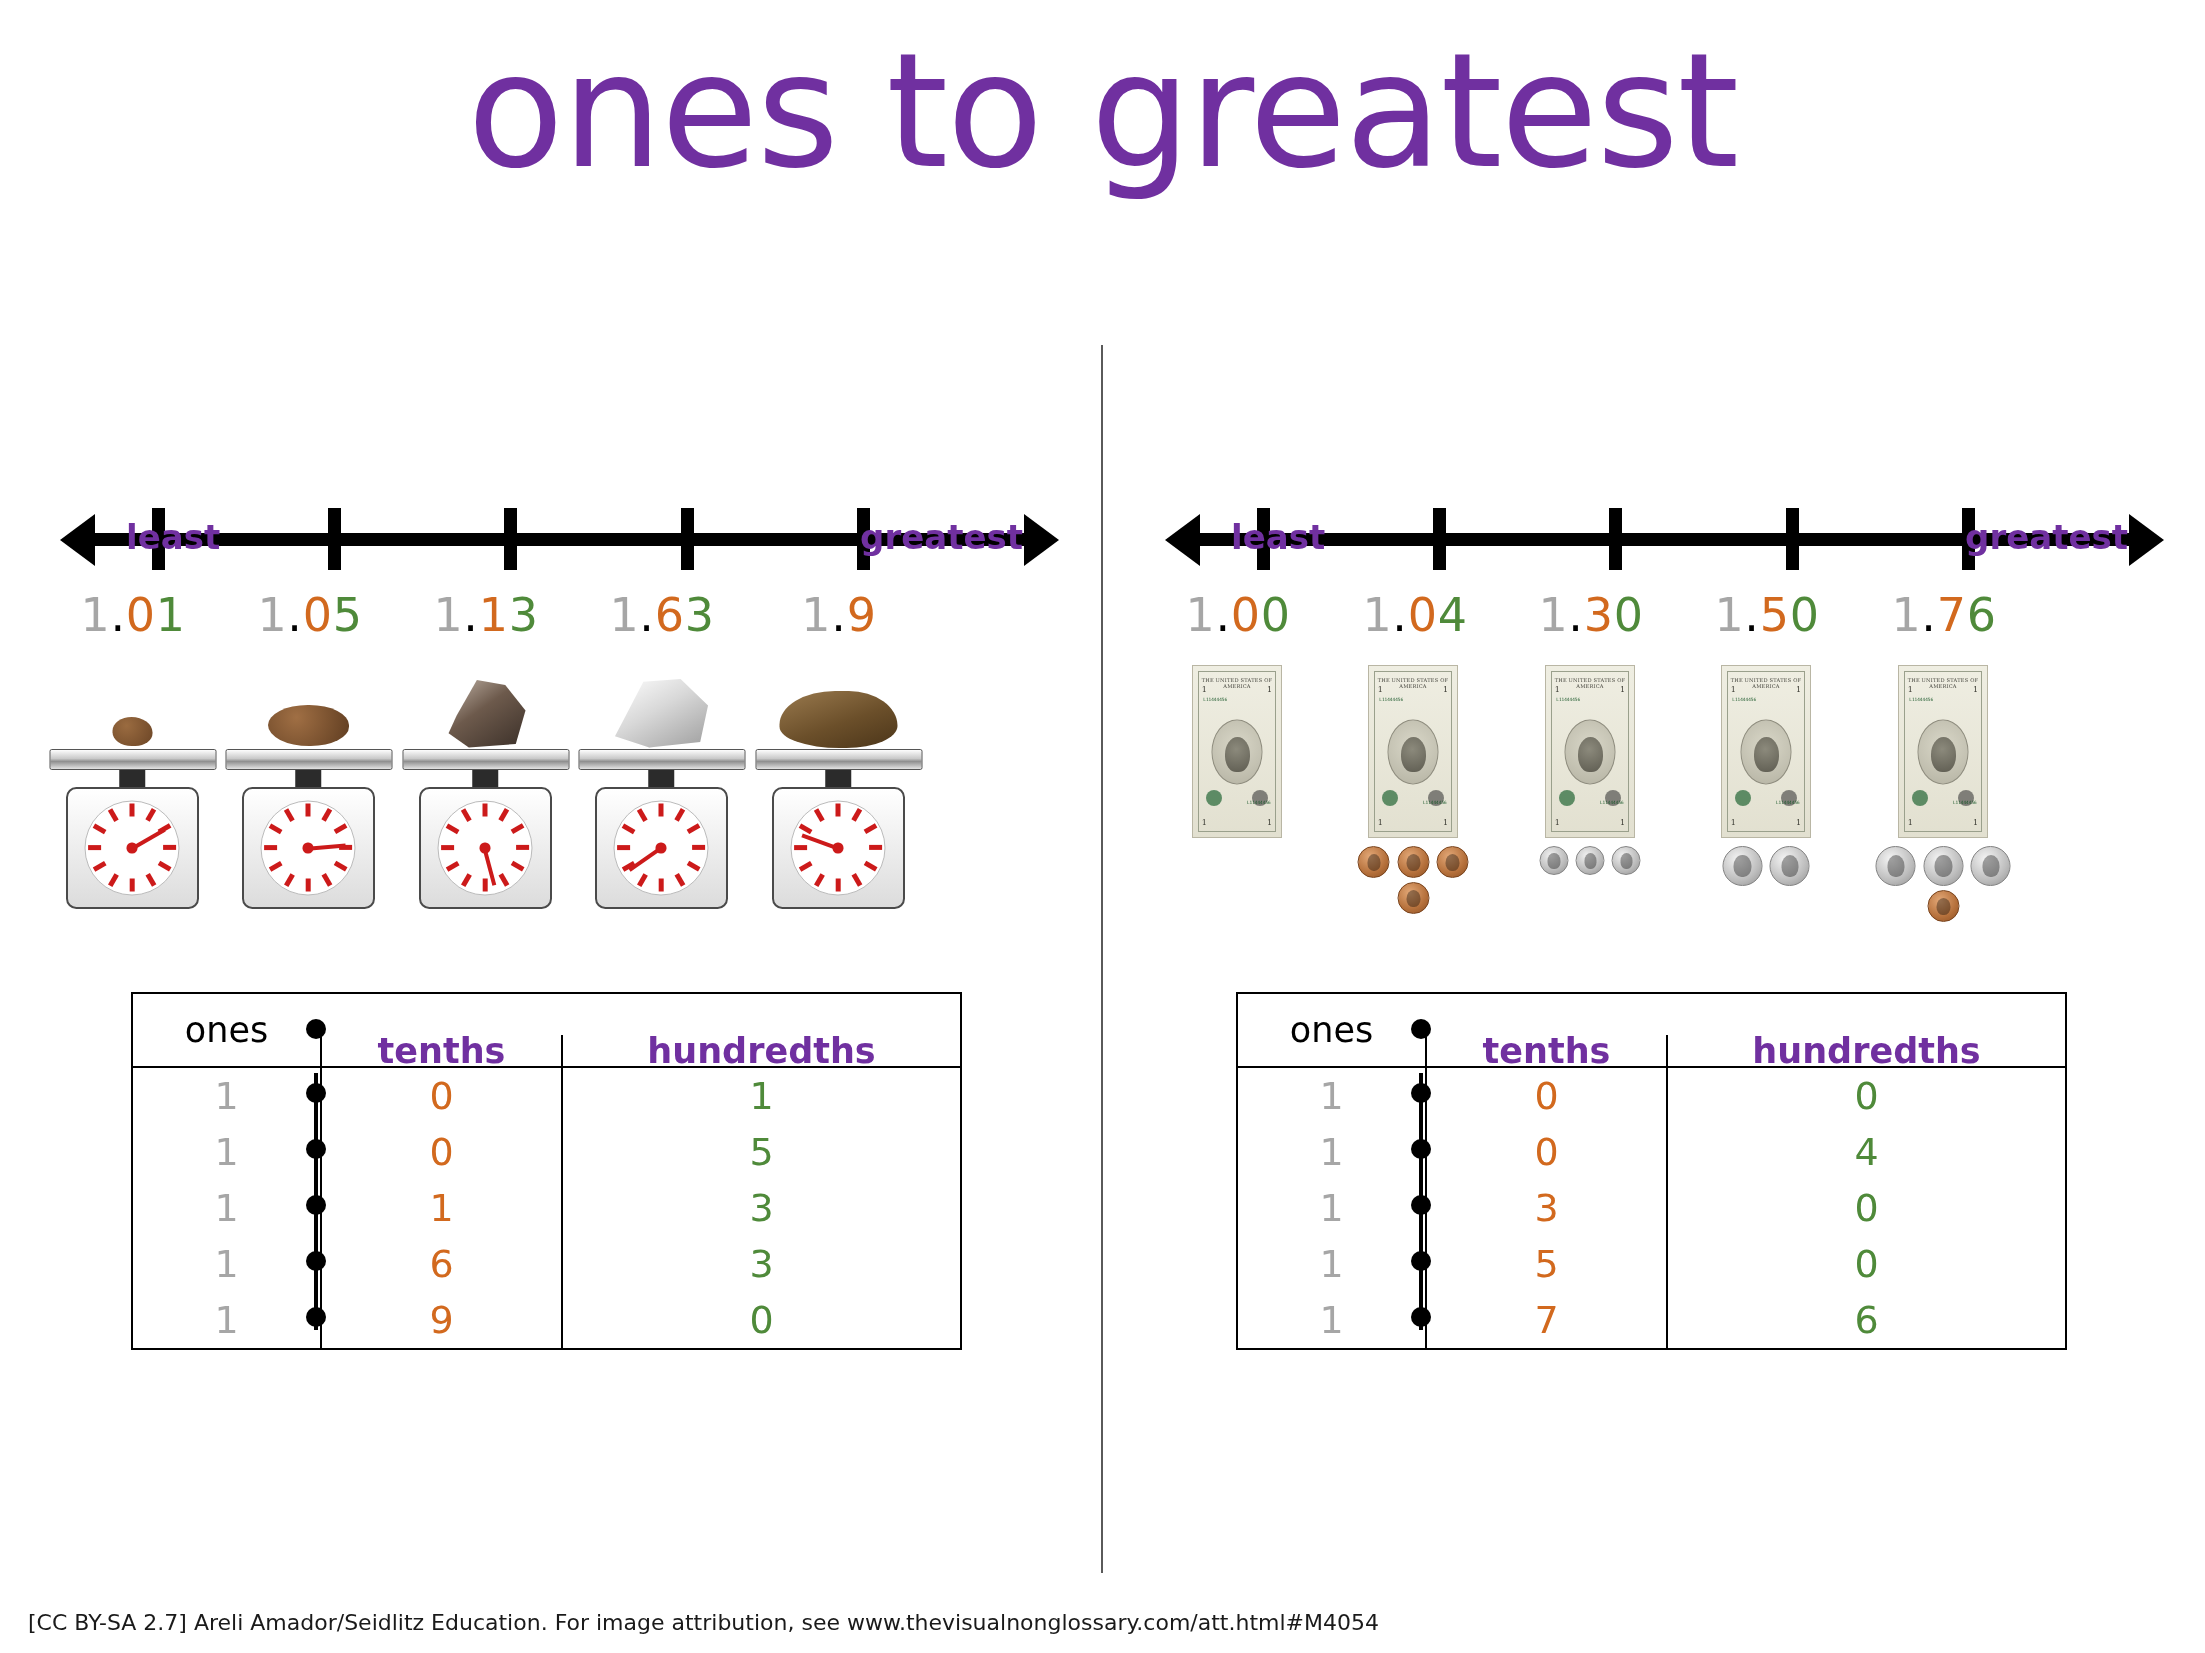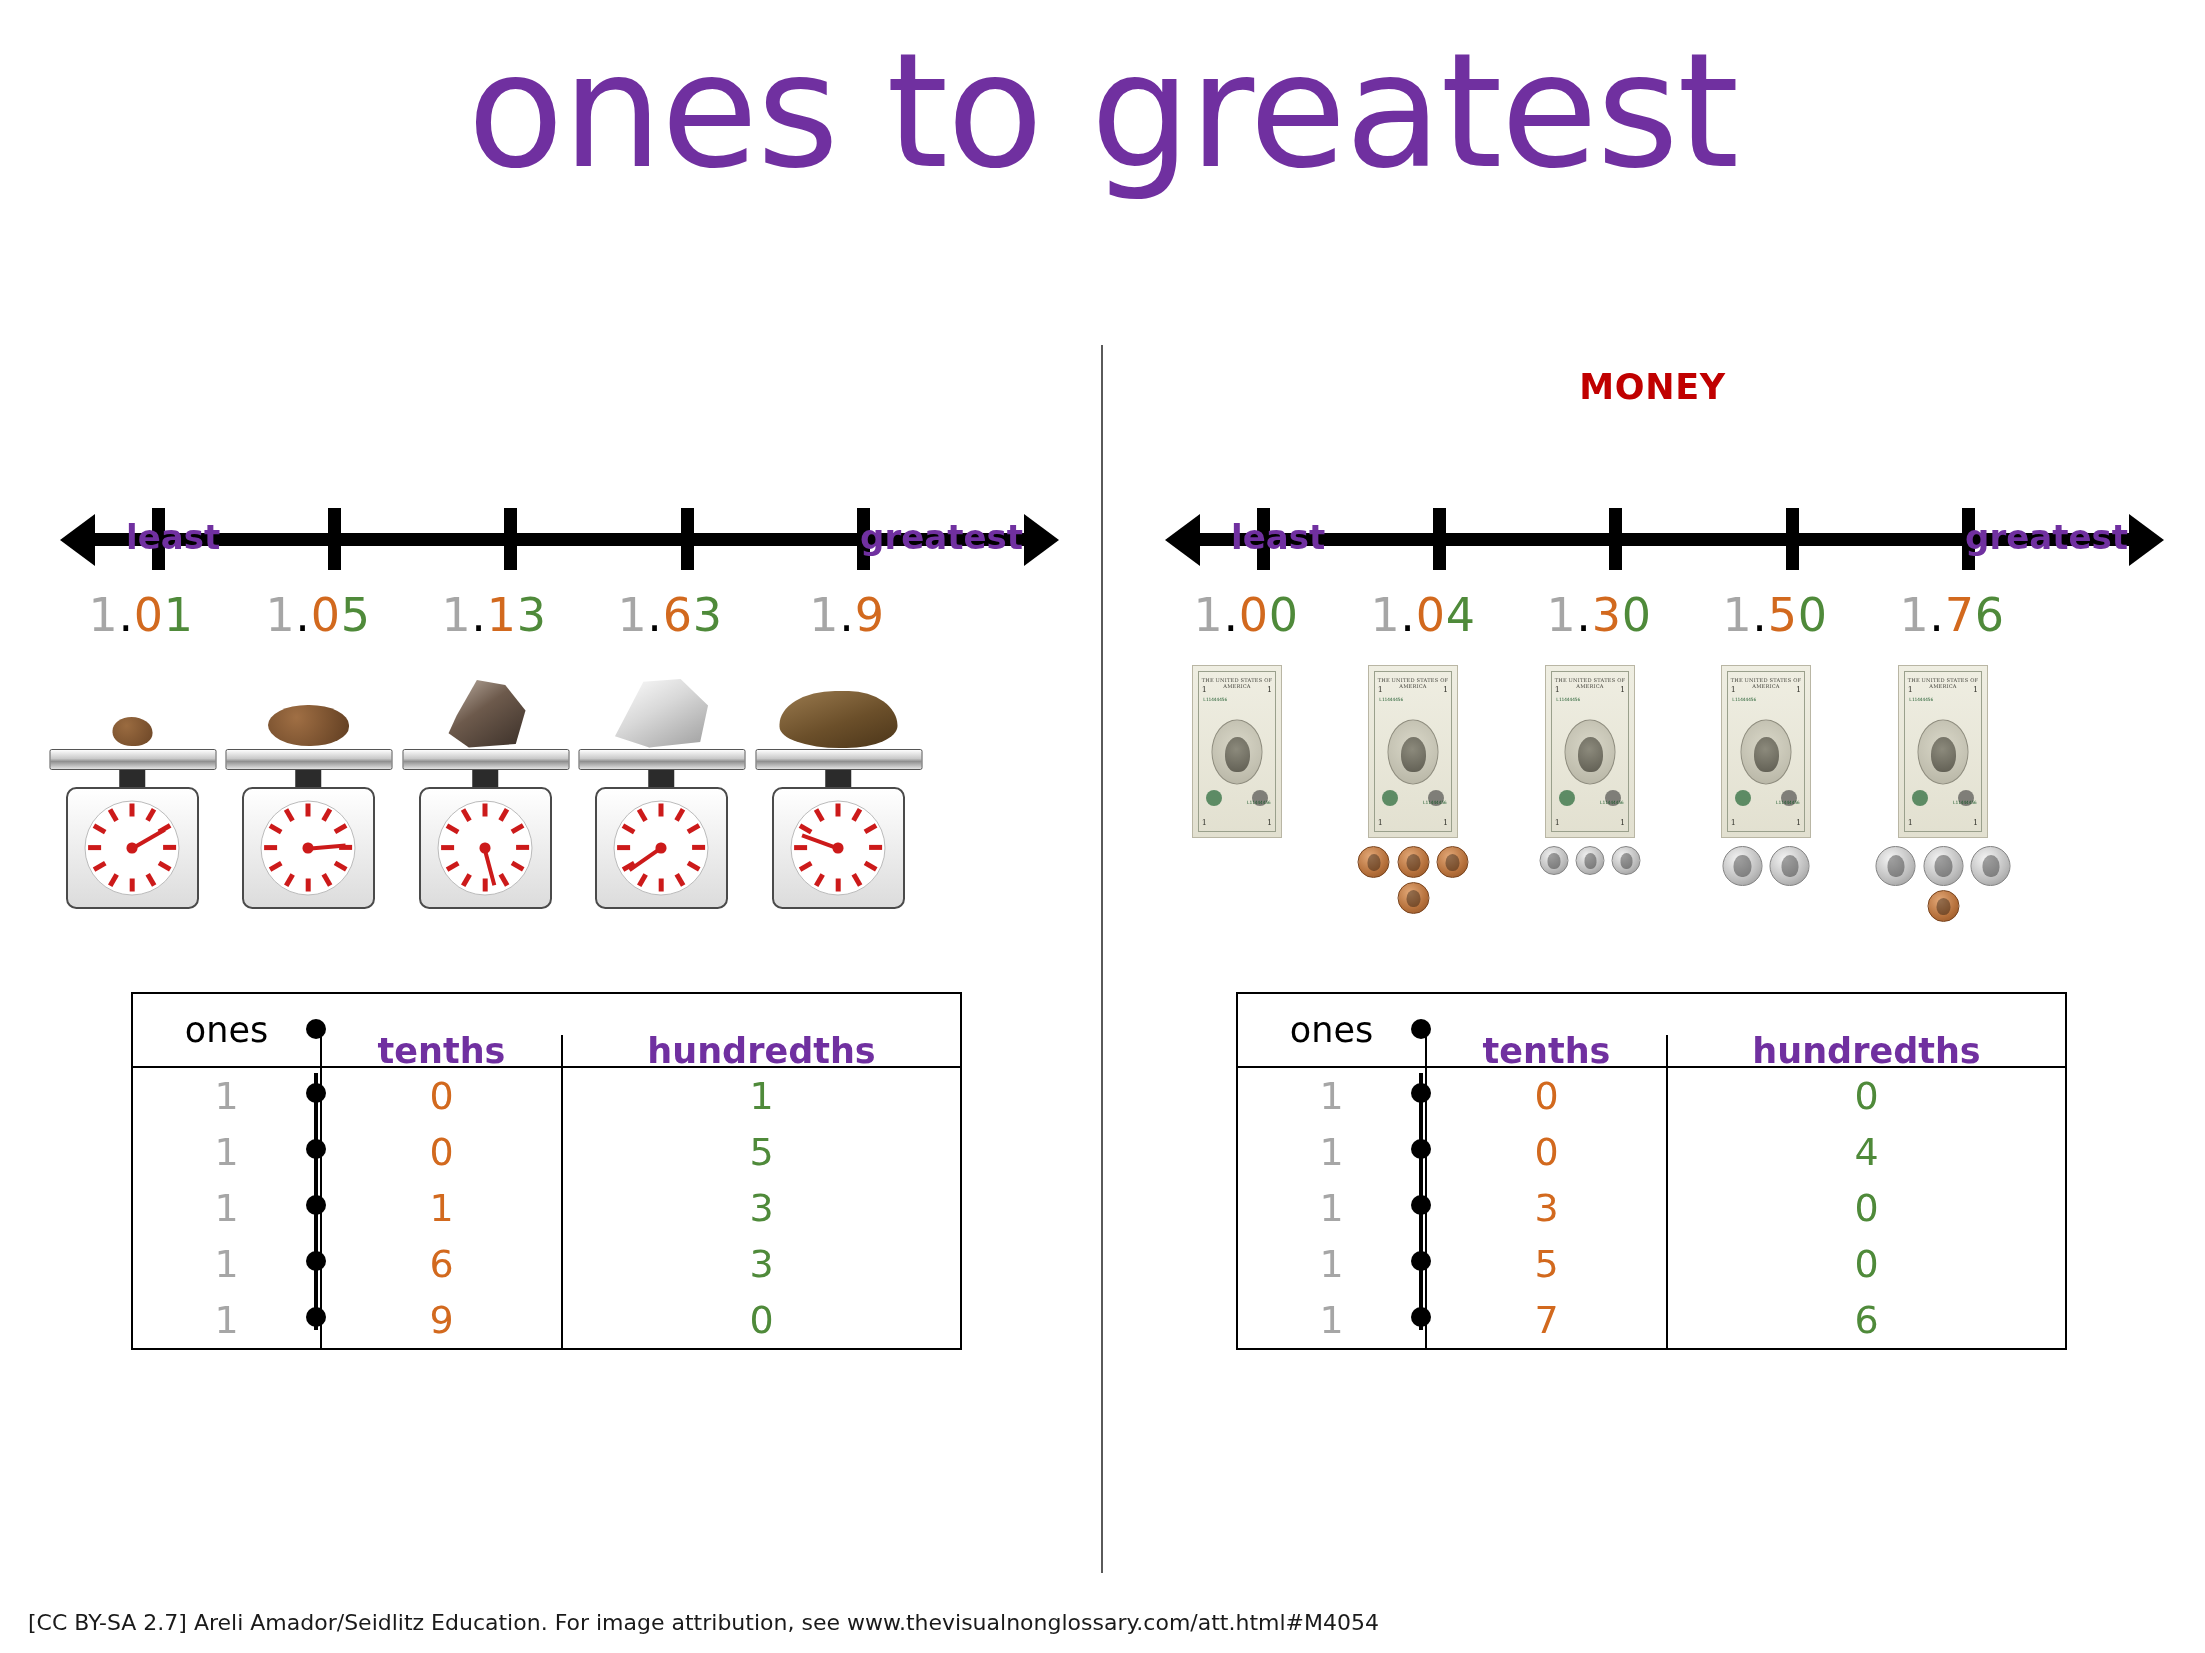--- a/index.html
+++ b/index.html
@@ -109,21 +109,21 @@
     font-weight: bold;
     color: #7030a0;
   }
   .nl-label.least { left: 70px; }
   .nl-label.greatest { right: 40px; }
 
   
   .values-row {
     position: absolute;
     top: 243px;
-    left: 40px;
+    left: 32px;
     width: 1007px;
     height: 66px;
   }
   .val {
     position: absolute;
     top: 0;
     width: 176px;
     text-align: center;
     font-family: "DejaVu Sans", sans-serif;
     font-size: 46px;
@@ -630,21 +630,20 @@
       <div style="position:absolute;left:175px;top:91px;width:20px;height:20px;border-radius:50%;background:#000;"></div>
       <div style="position:absolute;left:175px;top:147px;width:20px;height:20px;border-radius:50%;background:#000;"></div>
       <div style="position:absolute;left:175px;top:203px;width:20px;height:20px;border-radius:50%;background:#000;"></div>
       <div style="position:absolute;left:175px;top:259px;width:20px;height:20px;border-radius:50%;background:#000;"></div>
       <div style="position:absolute;left:175px;top:315px;width:20px;height:20px;border-radius:50%;background:#000;"></div>
     </div>
   </div>
 </div>
 
 <div class="panel" id="panel-money">
-  <div class="panel-title">MONEY</div>
 
   <div class="numberline">
     <div class="nl-shaft"></div>
     <div class="nl-arrow left"></div>
     <div class="nl-arrow right"></div>
     <div class="nl-tick" style="left:96px"></div>
     <div class="nl-tick" style="left:272px"></div>
     <div class="nl-tick" style="left:448px"></div>
     <div class="nl-tick" style="left:625px"></div>
     <div class="nl-tick" style="left:801px"></div>

